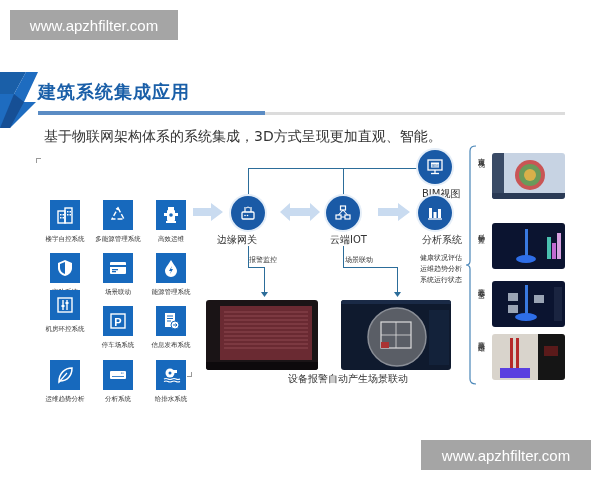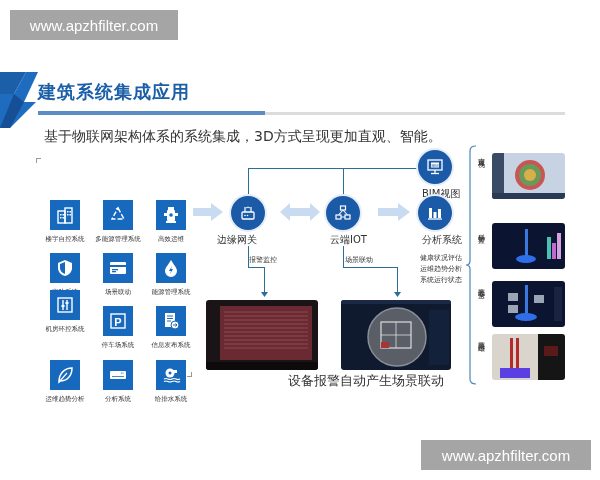--- a/index.html
+++ b/index.html
@@ -26,21 +26,21 @@
   .bracket-br { position: absolute; left: 187px; top: 372px; width: 5px; height: 5px; border-right: 1px solid #999; border-bottom: 1px solid #999; }
 
   .arrow-fat { position: absolute; }
   .node { position: absolute; width: 34px; height: 34px; border-radius: 50%; background: #1a5aa6; display: flex; align-items: center; justify-content: center; box-shadow: 0 0 0 2px #e5eef8; }
   .node svg { width: 20px; height: 20px; }
   .node-label { position: absolute; font-size: 10px; color: #333; white-space: nowrap; text-align: center; }
   .line { position: absolute; background: #2c6d9a; }
   .small-label { position: absolute; font-size: 7px; color: #333; white-space: nowrap; }
 
   .screen { position: absolute; border-radius: 3px; overflow: hidden; }
-  .caption { position: absolute; font-size: 13px; color: #333; white-space: nowrap; }
+  .caption { position: absolute; font-size: 10px; color: #333; white-space: nowrap; }
 
   .brace { position: absolute; left: 466px; top: 145px; width: 10px; height: 240px; }
   .side-label { position: absolute; font-size: 7px; color: #333; writing-mode: vertical-rl; letter-spacing: 1px; }
   .thumb { position: absolute; left: 492px; width: 73px; height: 46px; border-radius: 3px; overflow: hidden; }
 </style>
 </head>
 <body>
 
 <div class="watermark wm-top">www.apzhfilter.com</div>
 

